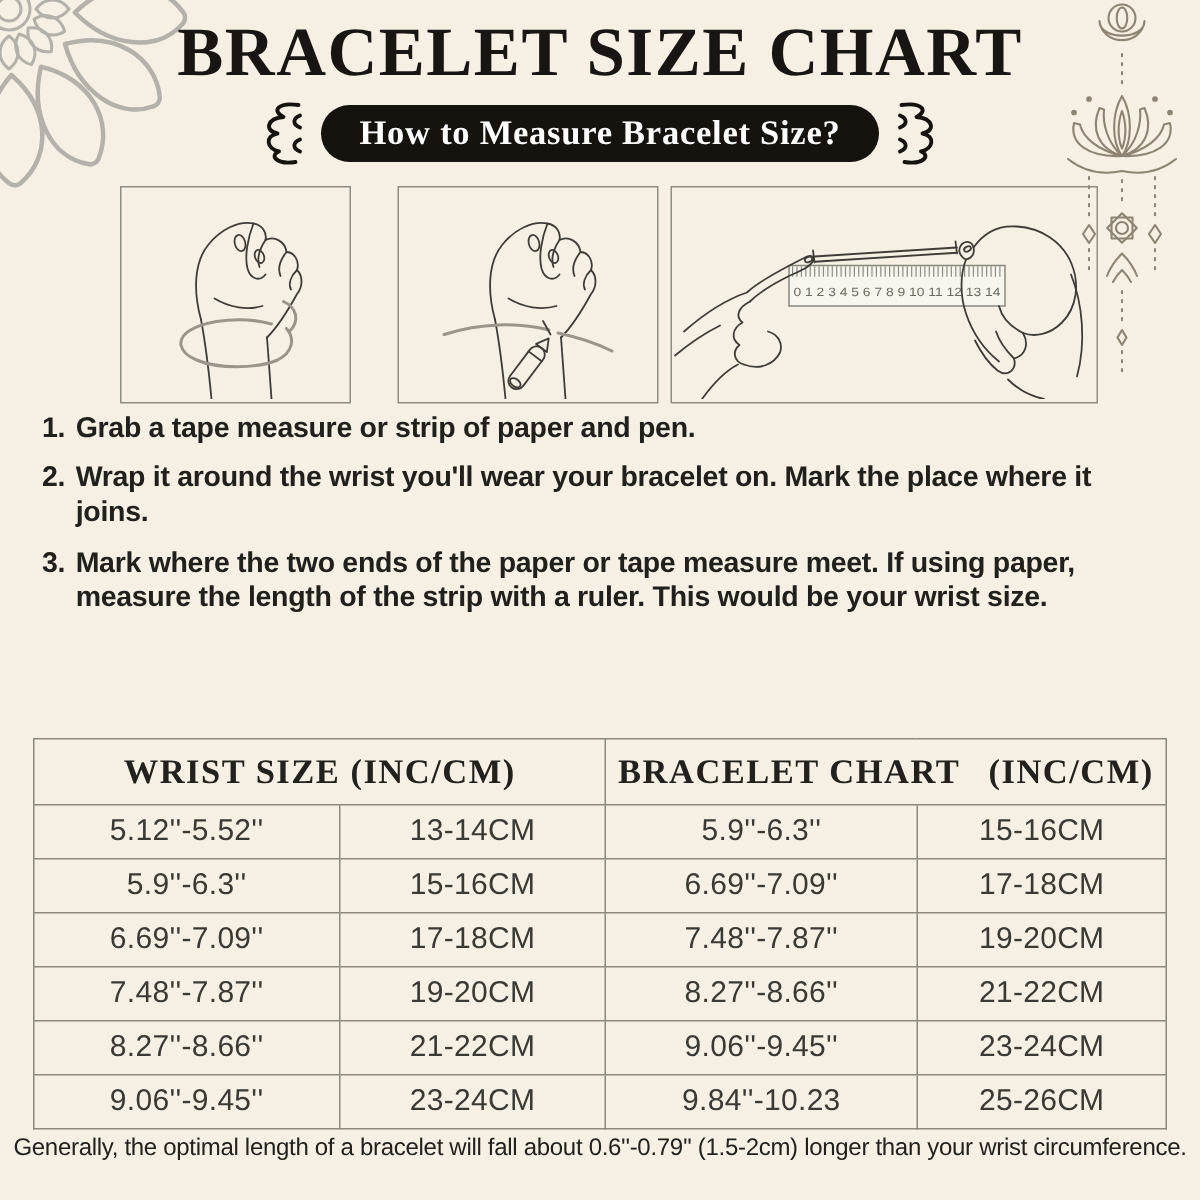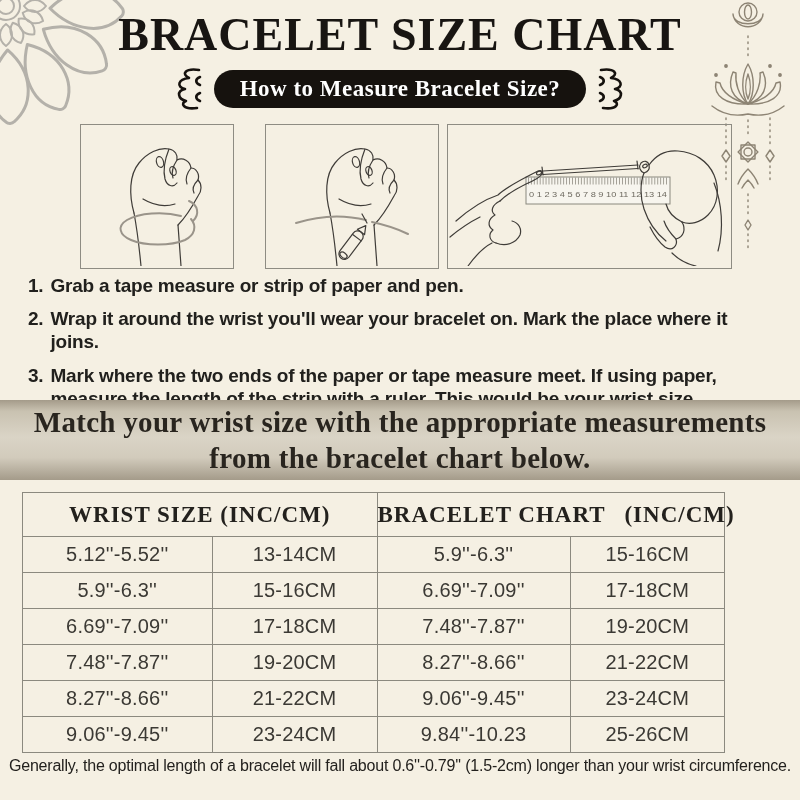--- a/index.html
+++ b/index.html
@@ -34,21 +34,21 @@
   .step .num{flex:0 0 auto;margin-right:7px;}
 
   
   .banner{position:absolute;top:400px;left:0;width:800px;height:80px;display:flex;
           flex-direction:column;justify-content:center;align-items:center;
           background:linear-gradient(180deg,#a49b8a 0%,#c9c2b1 14%,#dad4c6 46%,#d2cbbc 72%,#a49b8a 100%);
           font-family:"Liberation Serif",serif;font-size:29px;font-weight:600;
           color:#29251f;line-height:36px;letter-spacing:.3px;}
 
   
-  table.size{position:absolute;left:22px;top:492px;width:703px;border-collapse:collapse;
+  table.size{position:absolute;left:22px;top:492px;width:756px;border-collapse:collapse;
              table-layout:fixed;}
   table.size th,table.size td{border:1px solid #8b897f;text-align:center;padding:0;}
   table.size th{font-family:"Liberation Serif",serif;font-size:23px;font-weight:600;
                 letter-spacing:1px;height:43px;color:#23211d;white-space:pre;}
   table.size td{font-size:20px;font-weight:400;color:#3b3934;height:35px;letter-spacing:.2px;}
 
   .footer{position:absolute;top:757px;left:0;width:100%;text-align:center;
           font-size:16px;font-weight:400;color:#23211e;letter-spacing:-.2px;}
 
   .sk{stroke:#3f3c38;stroke-width:1.2;fill:none;stroke-linecap:round;stroke-linejoin:round;}
@@ -217,24 +217,20 @@
     <div class="step">
       <span class="num">2.</span>
       <span>Wrap it around the wrist you'll wear your bracelet on. Mark the place where it joins.</span>
     </div>
     <div class="step">
       <span class="num">3.</span>
       <span>Mark where the two ends of the paper or tape measure meet. If using paper, measure the length of the strip with a ruler. This would be your wrist size.</span>
     </div>
   </div>
 
-  <div class="banner">
-    <div>Match your wrist size with the appropriate measurements</div>
-    <div>from the bracelet chart below.</div>
-  </div>
 
   <table class="size">
     <colgroup>
         <col style="width:27%">
         <col style="width:23.5%">
         <col style="width:27.5%">
         <col style="width:22%">
       </colgroup>
     <thead>
       <tr>

